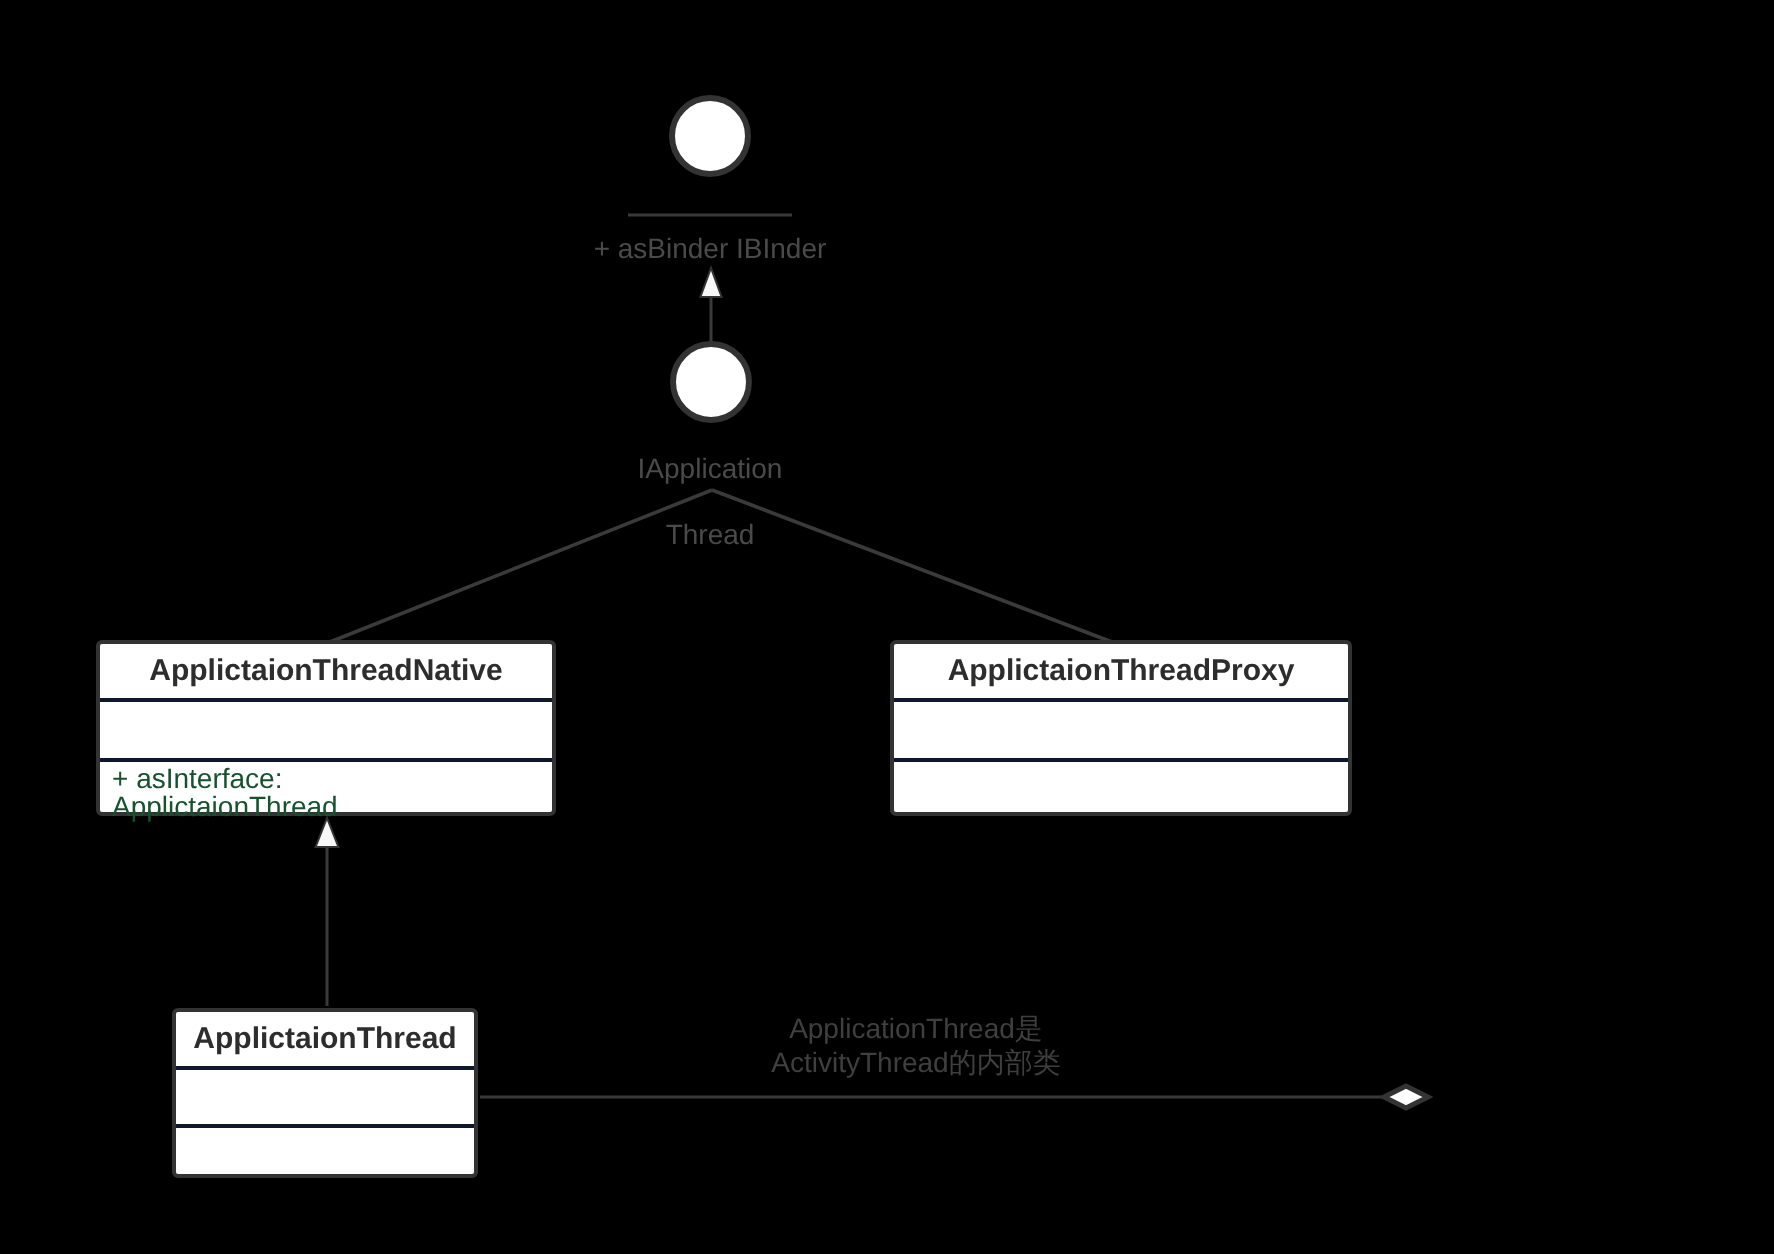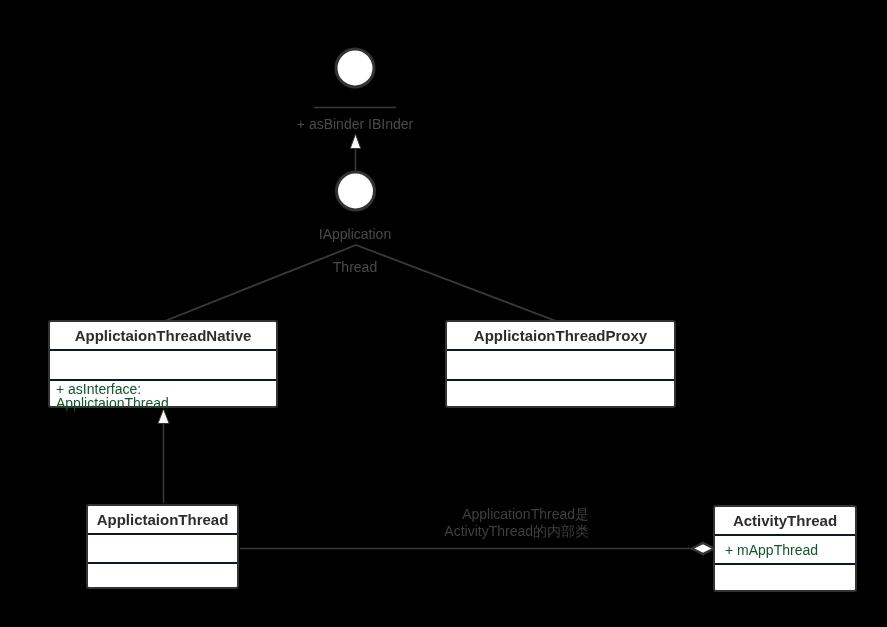--- a/index.html
+++ b/index.html
@@ -25,21 +25,21 @@
     font-size: 14px;
     line-height: 16.5px;
     text-align: center;
     white-space: pre-line;
   }
   .note-label {
     position: absolute;
     color: #3f3f3f;
     font-size: 14px;
     line-height: 17px;
-    text-align: right;
+    text-align: center;
   }
   .uml-class {
     position: absolute;
     box-sizing: border-box;
     background: #ffffff;
     border: 2px solid #333333;
     border-radius: 3px;
     display: flex;
     flex-direction: column;
   }
@@ -130,26 +130,19 @@
     <div class="uml-sec" style="height:30px;"></div>
     <div class="uml-sec" style="flex:1 1 auto;"></div>
   </div>
 
   <div class="uml-class" style="left:86px; top:504px; width:153px; height:85px;">
     <div class="uml-title" style="height:27px;">ApplictaionThread</div>
     <div class="uml-sec" style="height:29px;"></div>
     <div class="uml-sec" style="flex:1 1 auto;"></div>
   </div>
 
-  <div class="uml-class" style="left:713px; top:505px; width:144px; height:87px;">
-    <div class="uml-title" style="height:27px;">ActivityThread</div>
-    <div class="uml-sec" style="height:29px;">
-      <div class="uml-attrs-text">+ mAppThread</div>
-    </div>
-    <div class="uml-sec" style="flex:1 1 auto;"></div>
-  </div>
 
   <div class="note-label" style="left:327px; top:506px; width:262px;">
     <span style="display:block;">ApplicationThread是</span>
     <span style="display:block;">ActivityThread的内部类</span>
   </div>
 
 </div>
 
 </body></html>

